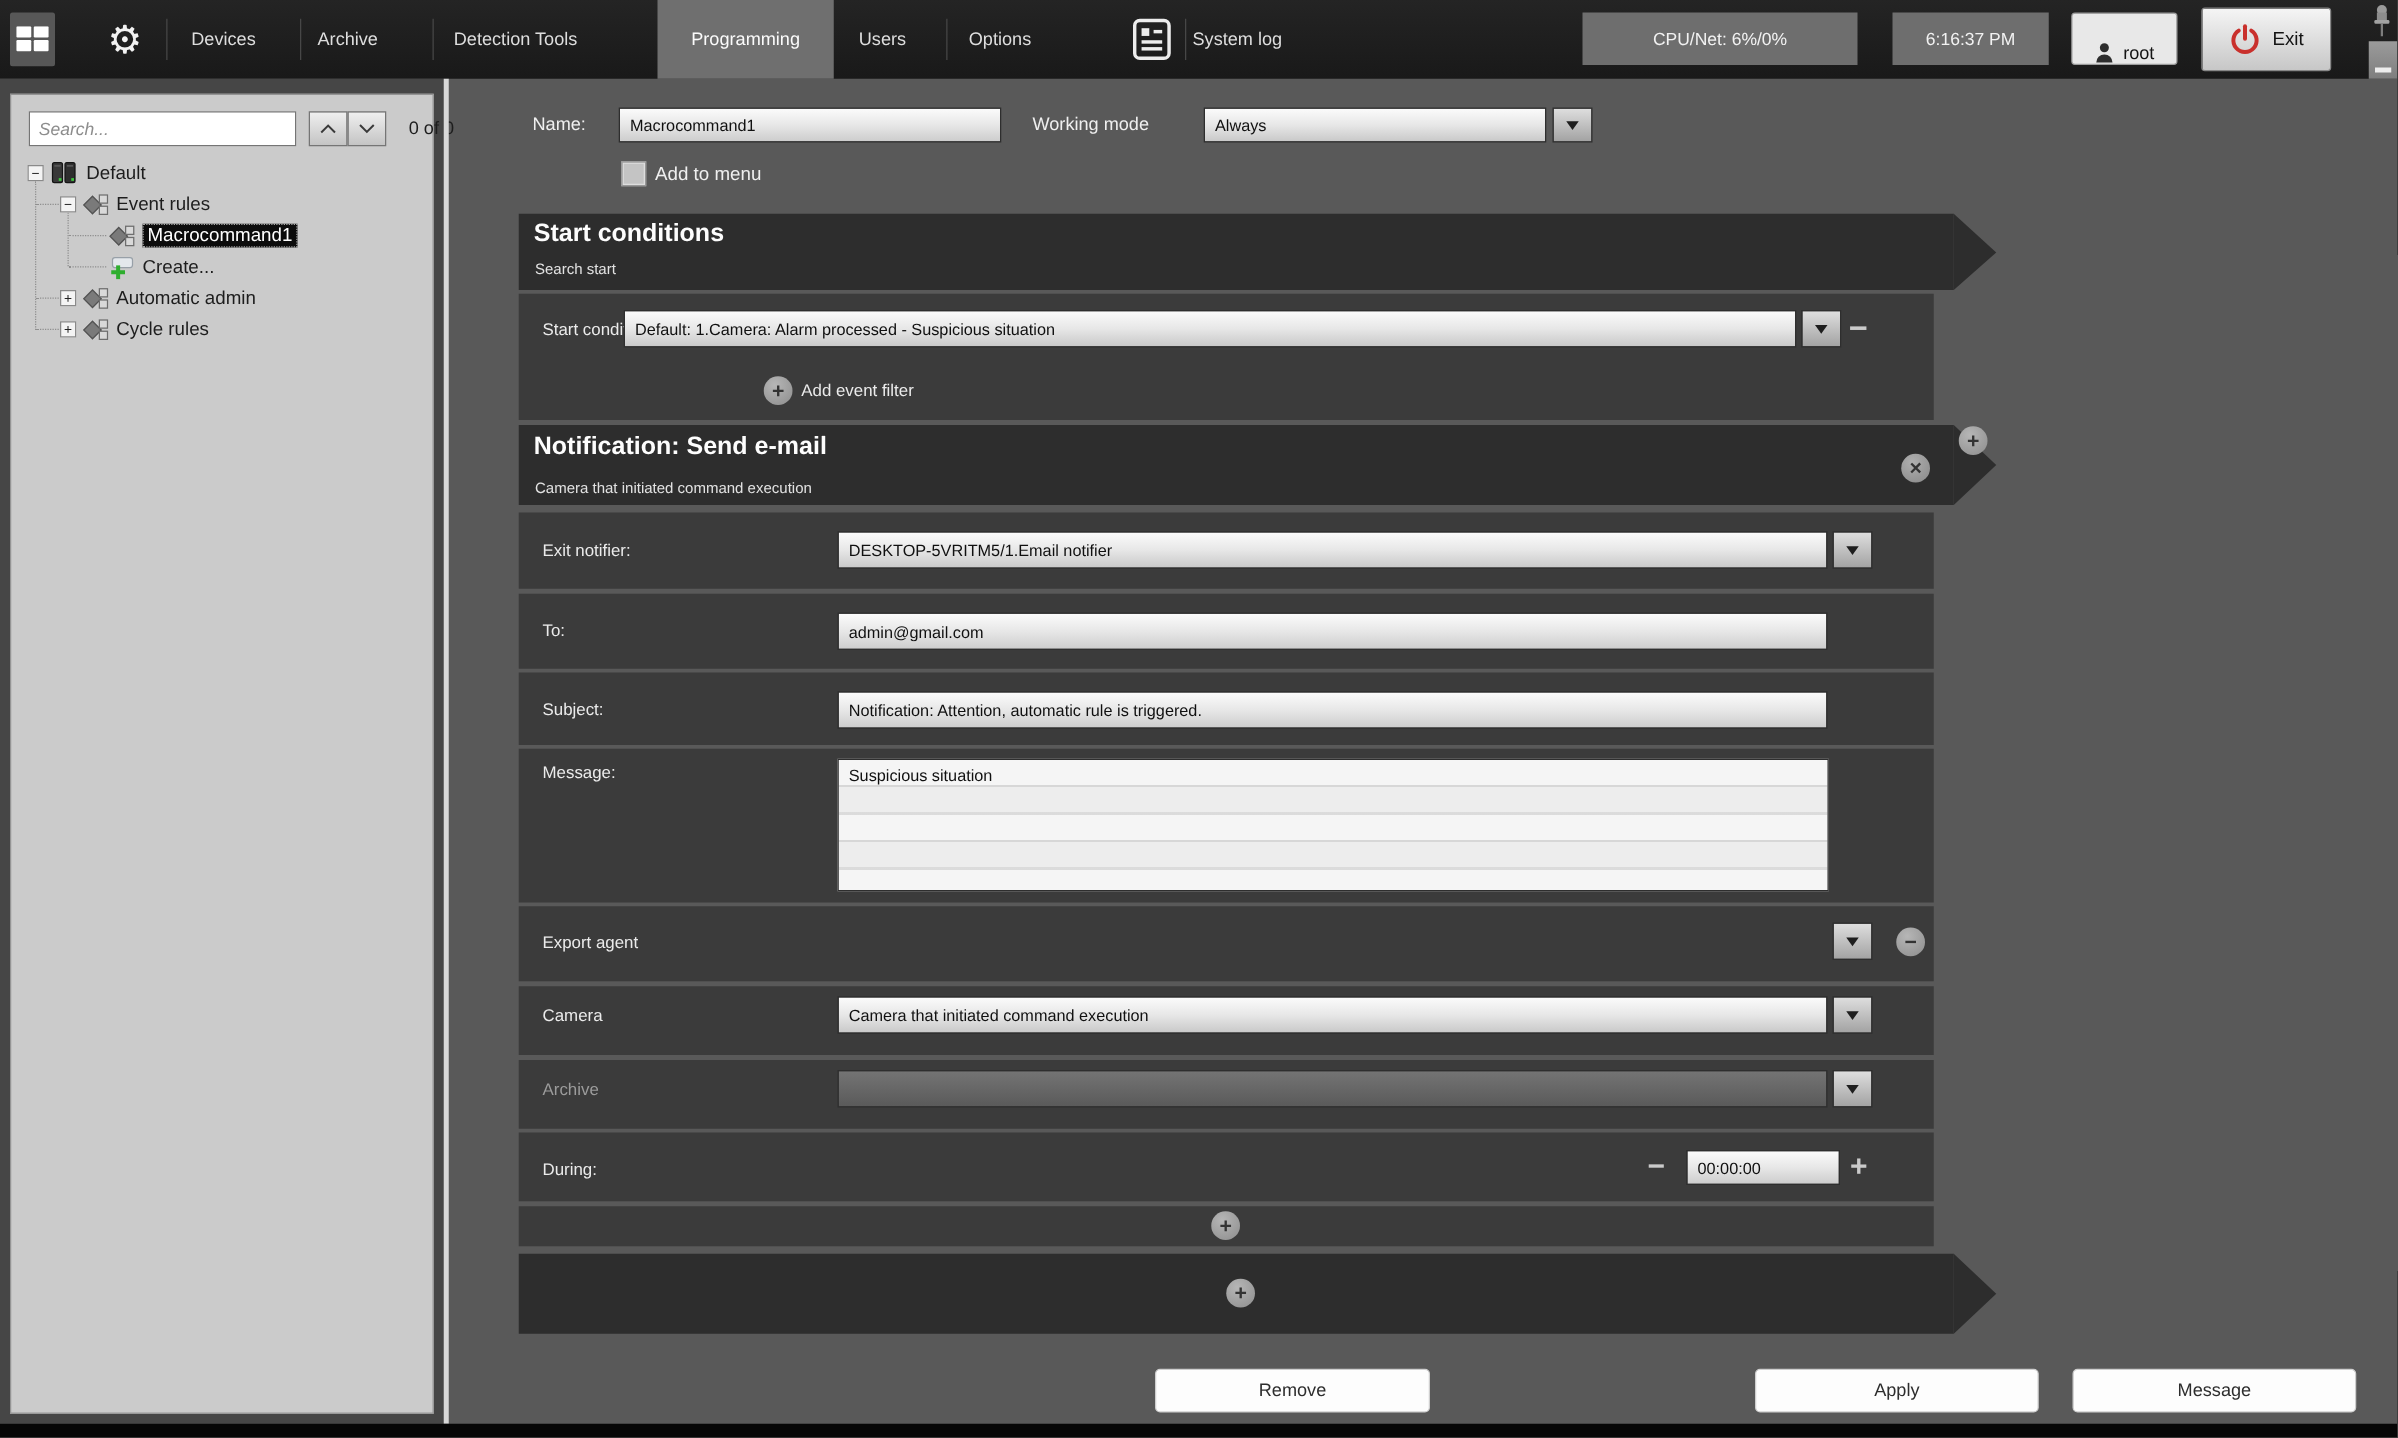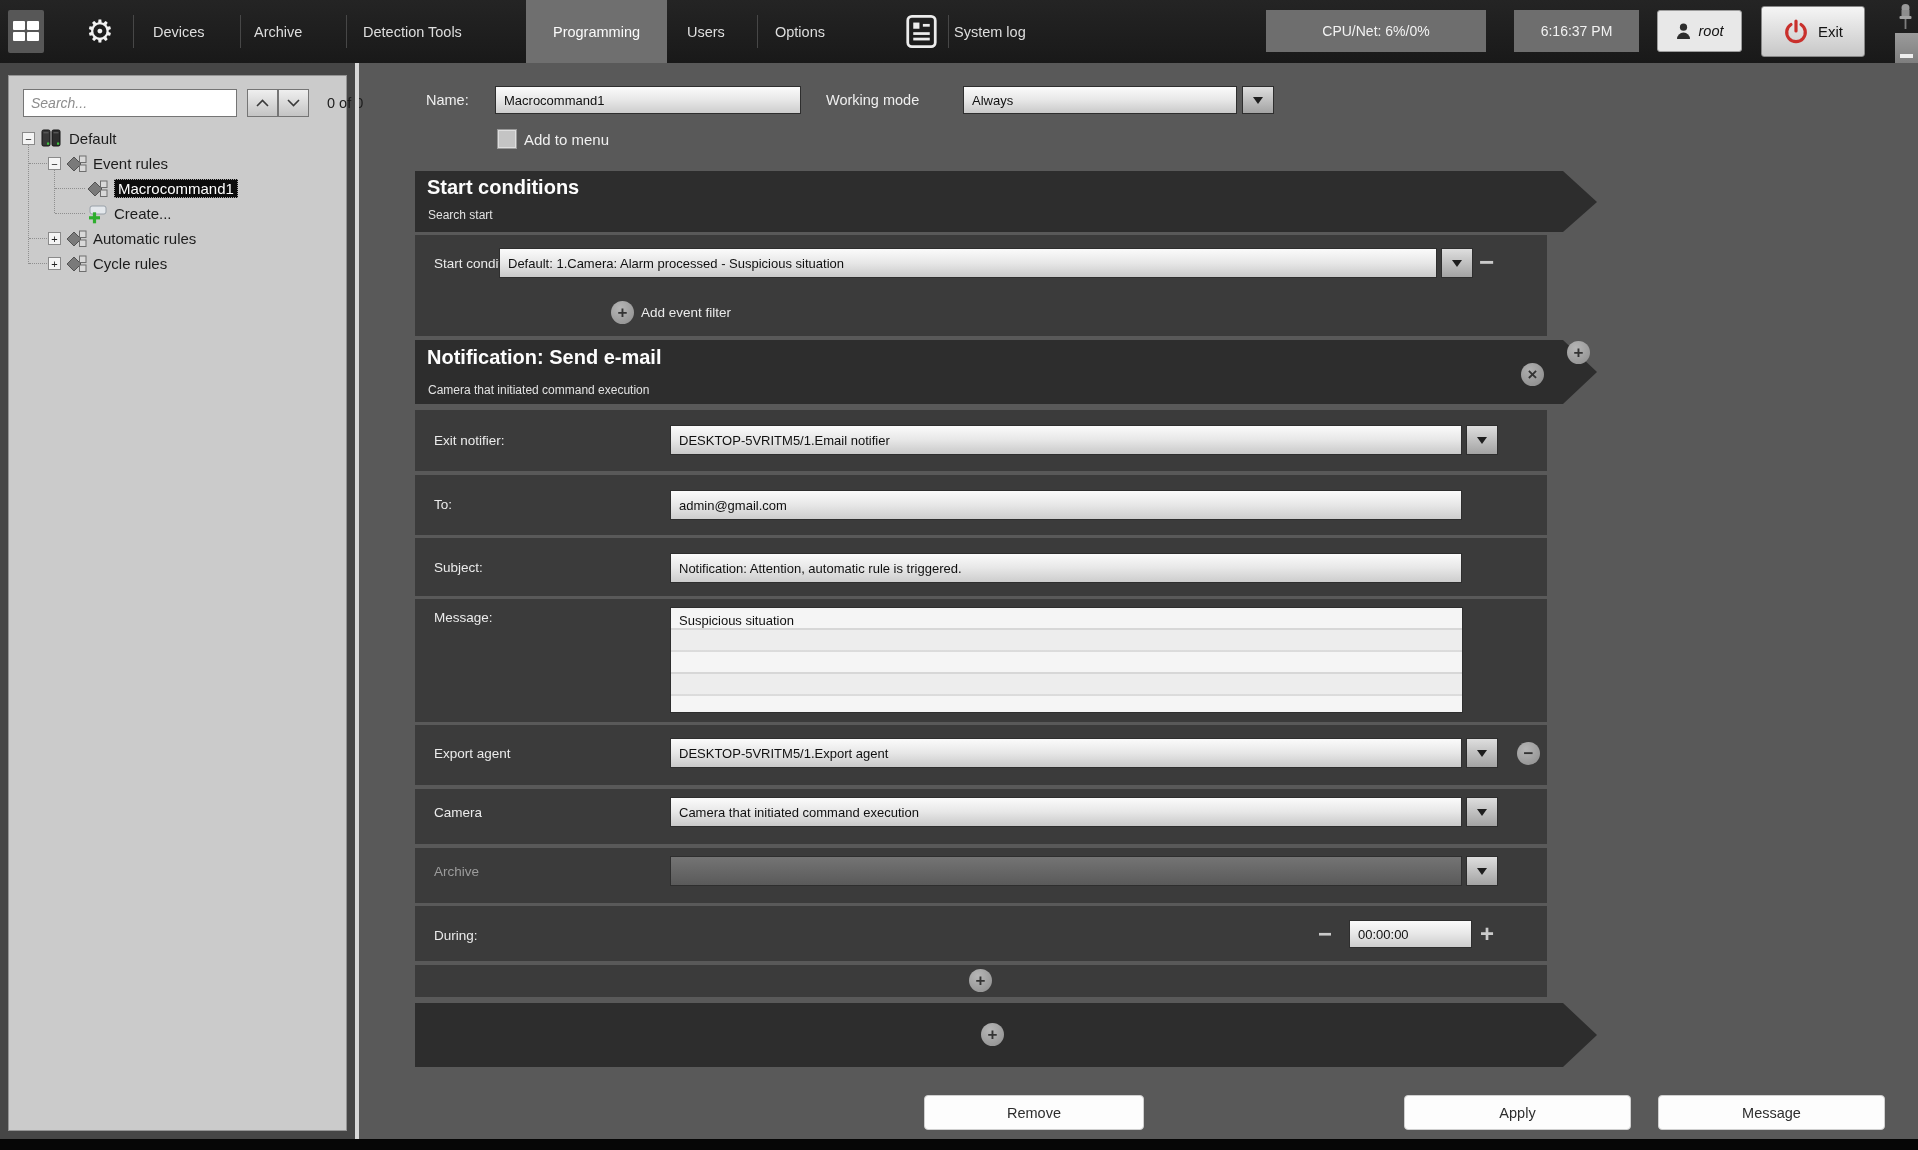--- a/index.html
+++ b/index.html
@@ -15,22 +15,22 @@
   .gearwrap{position:absolute;left:86px;top:0;height:63px;display:flex;align-items:center;
             color:#f2f2f2;font-size:31px;}
   .mdiv{position:absolute;top:15px;width:1px;height:33px;background:#474747;}
   .mitem{position:absolute;top:0;height:63px;display:flex;align-items:center;
          color:#dedede;font-size:14.5px;cursor:default;}
   .mitem.active-tab{background:#6f6f6f;color:#fbfbfb;justify-content:center;}
   .sysicon{position:absolute;top:14px;}
   .pillbtn{position:absolute;top:10px;height:42px;background:#6e6e6e;color:#f2f2f2;
            font-size:14px;display:flex;align-items:center;justify-content:center;}
   .lightbtn{position:absolute;top:10px;height:42px;background:#e8e8e8;border:1px solid #9c9c9c;
-            border-radius:3px;color:#141414;font-size:14.5px;display:flex;align-items:center;
-            justify-content:center;gap:8px;box-sizing:border-box;font-style:italic;}
+            border-radius:3px;color:#141414;font-size:14.5px;display:flex;align-items:flex-end;
+            justify-content:center;gap:8px;box-sizing:border-box;}
   .exitbtn{position:absolute;left:1761px;top:6px;width:104px;height:51px;
            background:linear-gradient(#f5f5f5,#c7c7c7);border:1px solid #878787;border-radius:3px;
            color:#141414;font-size:15px;display:flex;align-items:center;justify-content:center;
            gap:9px;box-sizing:border-box;}
   .minbox{position:absolute;left:1895px;top:33px;width:23px;height:30px;
           background:linear-gradient(#9b9b9b,#7e7e7e);display:flex;align-items:flex-end;
           justify-content:center;padding-bottom:5px;box-sizing:border-box;}
   .minbox .bar{width:13px;height:4px;background:#ededed;}
 
   
@@ -245,21 +245,21 @@
 
       <div class="trow d1">
         <span class="expander">+</span>
         <span class="ticon">
           <svg width="21" height="18" viewBox="0 0 21 18">
             <polygon points="1,9 8,2 15,9 8,16" fill="#7a7a7a" stroke="#525252"></polygon>
             <rect x="13.5" y="1" width="6.5" height="6.5" fill="#d9d9d9" stroke="#6e6e6e"></rect>
             <rect x="13.5" y="10" width="6.5" height="6.5" fill="#d9d9d9" stroke="#6e6e6e"></rect>
           </svg>
         </span>
-        <span>Automatic rules</span>
+        <span>Automatic admin</span>
       </div>
 
       <div class="trow d1">
         <span class="expander">+</span>
         <span class="ticon">
           <svg width="21" height="18" viewBox="0 0 21 18">
             <polygon points="1,9 8,2 15,9 8,16" fill="#7a7a7a" stroke="#525252"></polygon>
             <rect x="13.5" y="1" width="6.5" height="6.5" fill="#d9d9d9" stroke="#6e6e6e"></rect>
             <rect x="13.5" y="10" width="6.5" height="6.5" fill="#d9d9d9" stroke="#6e6e6e"></rect>
           </svg>
@@ -321,21 +321,20 @@
   <div class="row" style="top:538px;height:58px;"></div>
   <div class="flabel" style="left:434px;top:560px;">Subject:</div>
   <input class="tinput" style="left: 670px; top: 553px; width: 792px; height: 30px;" value="Notification: Attention, automatic rule is triggered.">
 
   <div class="row" style="top:599px;height:123px;"></div>
   <div class="flabel" style="left:434px;top:610px;">Message:</div>
   <textarea class="msgarea" style="left: 670px; top: 607px; width: 793px; height: 106px; position: absolute;">Suspicious situation</textarea>
 
   <div class="row" style="top:725px;height:60px;"></div>
   <div class="flabel" style="left:434px;top:746px;">Export agent</div>
-  <div class="tfield" style="left:670px;top:738px;width:792px;">DESKTOP-5VRITM5/1.Export agent</div>
   <div class="arrowbtn" style="left:1466px;top:738px;">
       <span class="tri"></span>
     </div>
   <div class="circlebtn" style="left:1517px;top:742px;">
       <span>−</span>
     </div>
 
   <div class="row" style="top:789px;height:55px;"></div>
   <div class="flabel" style="left:434px;top:805px;">Camera</div>
   <div class="tfield" style="left:670px;top:797px;width:792px;">Camera that initiated command execution</div>

